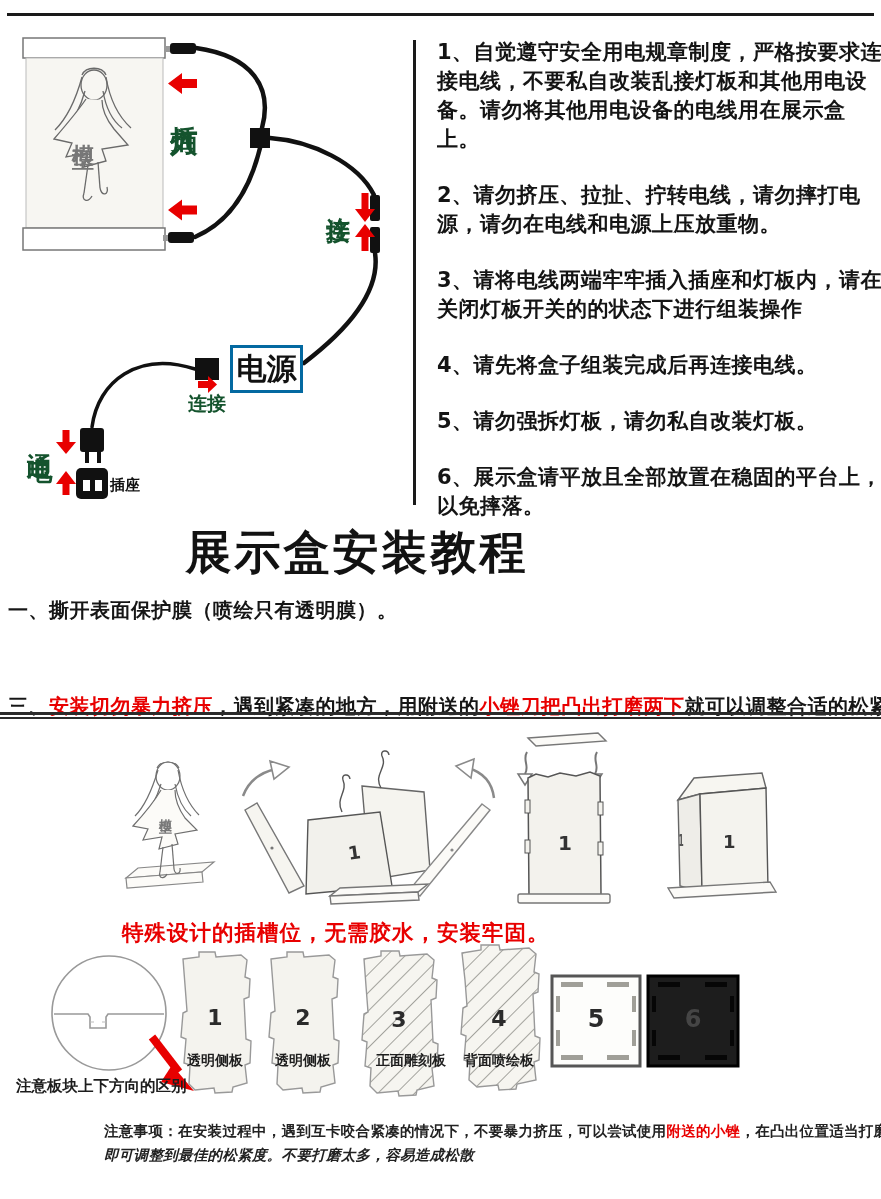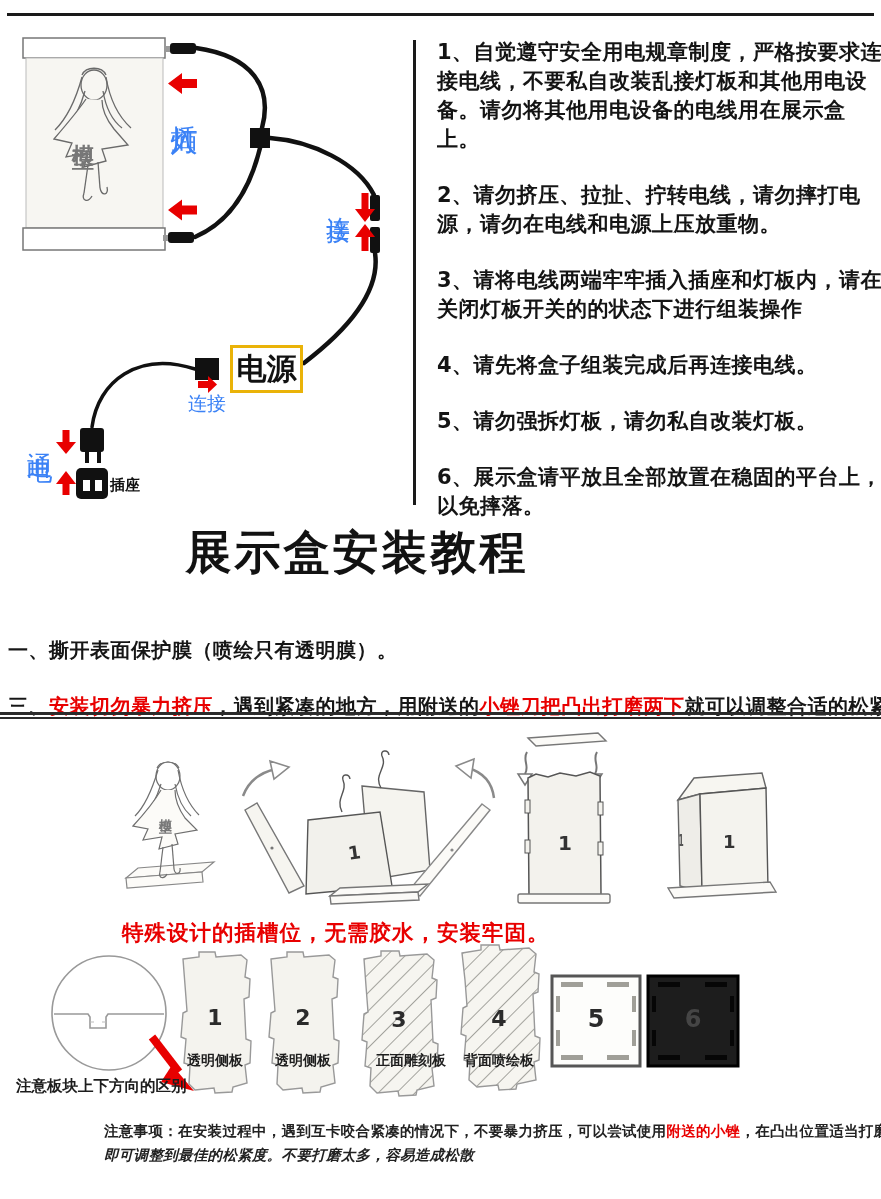--- a/index.html
+++ b/index.html
@@ -17,24 +17,24 @@
   .safety-item{margin:0 0 27px 0;}
   
   #tutorial-title{left:0;top:522px;width:714px;text-align:center;
     font-size:46px;font-weight:900;letter-spacing:3px;color:#121212;}
   
   .step-row{left:8px;white-space:nowrap;font-size:20px;font-weight:700;
     letter-spacing:.5px;color:#161616;}
   .red{color:#e80000;}
   
   .vtext{writing-mode:vertical-rl;text-orientation:upright;line-height:1;}
-  .redlabel{color:#3b82f6;font-weight:400;}
+  .redlabel{color:#14532d;font-weight:700;}
   .graylabel{color:#777;font-weight:700;}
   
-  #power-box{left:230px;top:345px;width:67px;height:42px;border:3px solid #eab308;
+  #power-box{left:230px;top:345px;width:67px;height:42px;border:3px solid #0369a1;
     background:#fff;text-align:center;line-height:42px;font-size:30px;font-weight:700;}
   
   #slot-note{left:122px;top:918px;font-size:21.5px;font-weight:700;color:#e80000;
     letter-spacing:1px;white-space:nowrap;}
   #direction-note{left:16px;top:1076px;font-size:15.5px;font-weight:700;color:#1c1c1c;
     white-space:nowrap;}
   .panel-num{text-align:center;font-size:22px;font-weight:700;color:#2b2b2b;}
   .panel-label{text-align:center;font-size:14px;font-weight:700;color:#1e1e1e;
     white-space:nowrap;}
   .boxnum{font-size:18px;font-weight:700;color:#333;}
@@ -122,21 +122,21 @@
     <p class="safety-item">1、自觉遵守安全用电规章制度，严格按要求连接电线，不要私自改装乱接灯板和其他用电设备。请勿将其他用电设备的电线用在展示盒上。</p>
     <p class="safety-item">2、请勿挤压、拉扯、拧转电线，请勿摔打电源，请勿在电线和电源上压放重物。</p>
     <p class="safety-item">3、请将电线两端牢牢插入插座和灯板内，请在关闭灯板开关的的状态下进行组装操作</p>
     <p class="safety-item">4、请先将盒子组装完成后再连接电线。</p>
     <p class="safety-item">5、请勿强拆灯板，请勿私自改装灯板。</p>
     <p class="safety-item">6、展示盒请平放且全部放置在稳固的平台上，以免摔落。</p>
   </div>
 
   <div id="tutorial-title" class="abs">展示盒安装教程</div>
 
-  <div class="abs step-row" style="top:597px;margin-top:40px;">
+  <div class="abs step-row" style="top:597px;">
     <span>一、</span><span>撕开表面保护膜（喷绘只有透明膜）。</span>
   </div>
   <div class="abs step-row" style="top:693px;">
     <span>三、</span><span class="red">安装切勿暴力挤压</span><span>，遇到紧凑的地方，用附送的</span><span class="red">小锉刀把凸出打磨两下</span><span>就可以调整合适的松紧</span>
   </div>
 
   <div class="abs" style="left:0;top:712px;width:881px;height:2.5px;background:#2b2b2b;"></div>
   <div class="abs" style="left:0;top:716.5px;width:881px;height:2.5px;background:#2b2b2b;"></div>
 
   <svg class="abs" style="left:0;top:728px;" width="881" height="185" viewBox="0 0 881 185">

